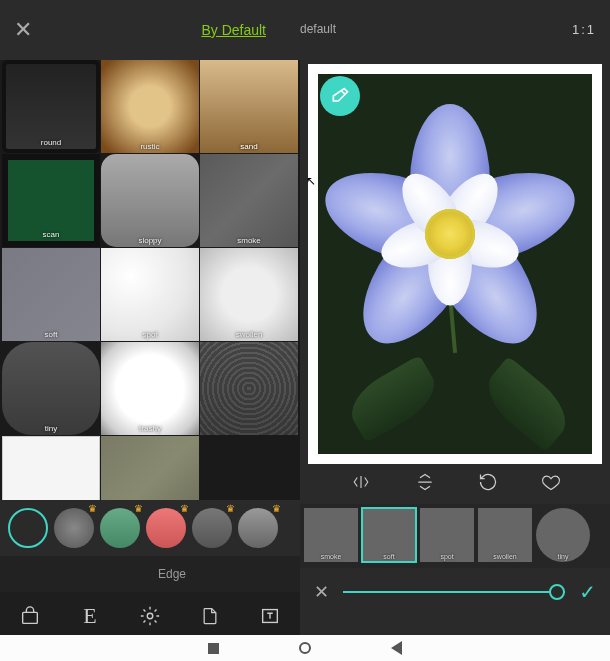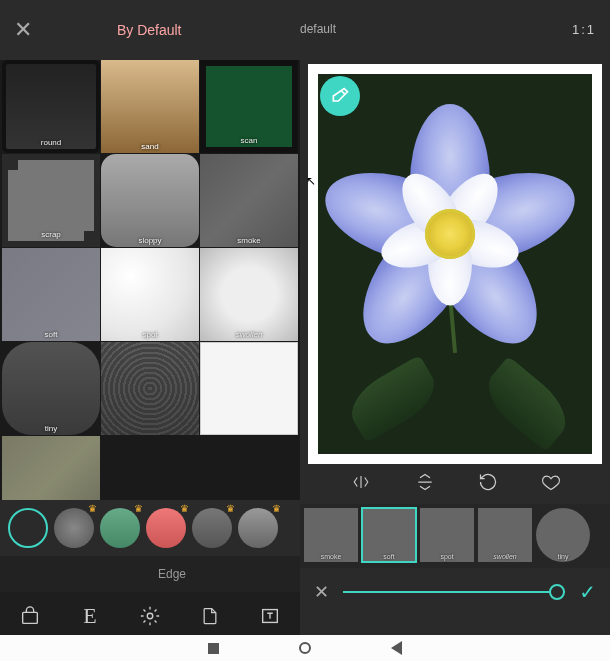--- a/index.html
+++ b/index.html
@@ -34,24 +34,25 @@
     background: #2b2b2b;
   }
   .close-x {
     color: #aaa;
     font-size: 22px;
     cursor: pointer;
     font-weight: 300;
   }
   .header-title {
     flex: 1;
-    text-align: center;
-    color: #fca5a5;
+    text-align: right;
+    color: #84cc16;
     font-size: 14px;
     margin-right: 20px;
+    text-decoration: underline;
   }
   .grid {
     flex: 1;
     display: grid;
     grid-template-columns: repeat(3, 1fr);
     grid-auto-rows: 93px;
     gap: 1px;
     padding: 0 2px;
     overflow: hidden;
     background: #1a1a1a;
@@ -77,21 +78,21 @@
   .t-sand { background: linear-gradient(#c9b089, #8a6b43); filter: contrast(1.2);}
   .t-scan { background: #14532d; border: 6px solid #111; }
   .t-scrap { background: #777; border: 6px solid #2a2a2a; position:relative;}
   .t-scrap::before,.t-scrap::after{content:"";position:absolute;width:12px;height:12px;background:#2a2a2a;}
   .t-scrap::before{top:-2px;left:-2px;}
   .t-scrap::after{bottom:-2px;right:-2px;}
   .t-sloppy { background: linear-gradient(#aaa, #777); border-radius: 15px; }
   .t-smoke { background: linear-gradient(135deg,#5a5a5a,#6b6b6b,#555);}
   .t-soft { background: linear-gradient(135deg,#7a7a85,#85858f); text-align: right;}
   .t-spot { background: radial-gradient(circle at 30% 30%, #fff, #e8e8e8 60%, #ccc);}
-  .t-swollen { background: radial-gradient(circle, #eee 40%, #bbb); filter: blur(0.5px); font-style: italic;}
+  .t-swollen { background: radial-gradient(circle, #eee 40%, #bbb); filter: blur(0.5px);}
   .t-tiny { background: linear-gradient(#525252,#3a3a3a); border-radius: 30px;}
   .t-trashy { background: radial-gradient(circle, #fff 50%, #d0d0d0 80%, #888);}
   .t-web { background: repeating-radial-gradient(circle,#888 0 2px,#666 2px 5px),linear-gradient(#555,#444); background-blend-mode: overlay;}
   .t-white { background: #f5f5f5; border:1px solid #ccc;}
   .t-wispy { background: linear-gradient(135deg,#7a7a65,#888a70,#6a6a58);}
   .preset-row {
     height: 56px;
     display: flex;
     align-items: center;
     gap: 6px;
@@ -275,46 +276,49 @@
 
   <div class="left">
     <div class="left-header">
       <span class="close-x">✕</span>
       <div class="header-title">By Default</div>
     </div>
     <div class="grid">
       <div class="cell t-round">
           <span class="cell-label">round</span>
         </div>
+      <div class="cell t-rustic">
+          <span class="cell-label">rustic</span>
+        </div>
       <div class="cell t-sand">
           <span class="cell-label">sand</span>
         </div>
       <div class="cell t-scan">
           <span class="cell-label">scan</span>
         </div>
-      <div class="cell t-scrap">
-          <span class="cell-label">scrap</span>
-        </div>
       <div class="cell t-sloppy">
           <span class="cell-label">sloppy</span>
         </div>
       <div class="cell t-smoke">
           <span class="cell-label">smoke</span>
         </div>
       <div class="cell t-soft">
           <span class="cell-label">soft</span>
         </div>
       <div class="cell t-spot">
           <span class="cell-label">spot</span>
         </div>
       <div class="cell t-swollen">
           <span class="cell-label">swollen</span>
         </div>
       <div class="cell t-tiny">
           <span class="cell-label">tiny</span>
+        </div>
+      <div class="cell t-trashy">
+          <span class="cell-label">trashy</span>
         </div>
       <div class="cell t-web"></div>
       <div class="cell t-white"></div>
       <div class="cell t-wispy"></div>
     </div>
     <div class="preset-row">
       <div class="preset ring"></div>
       <div class="preset" style="background:radial-gradient(#888,#555)">
           <span class="crown">♛</span>
         </div>

